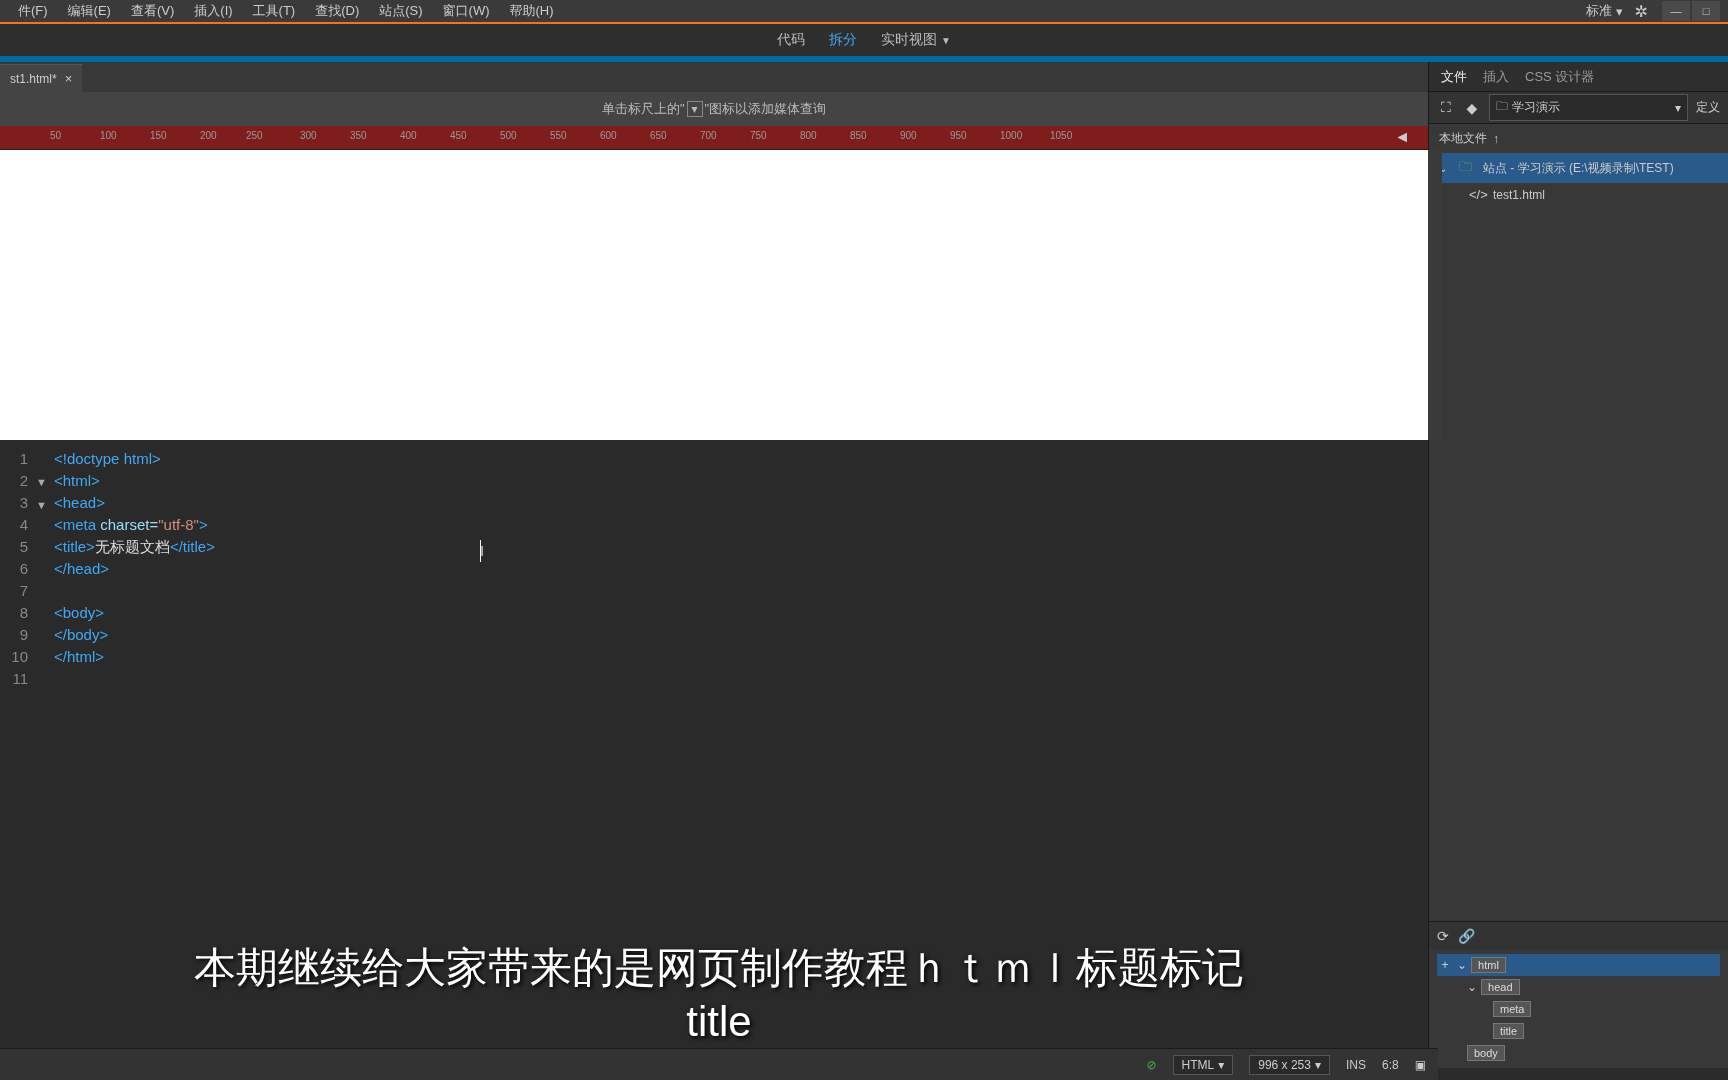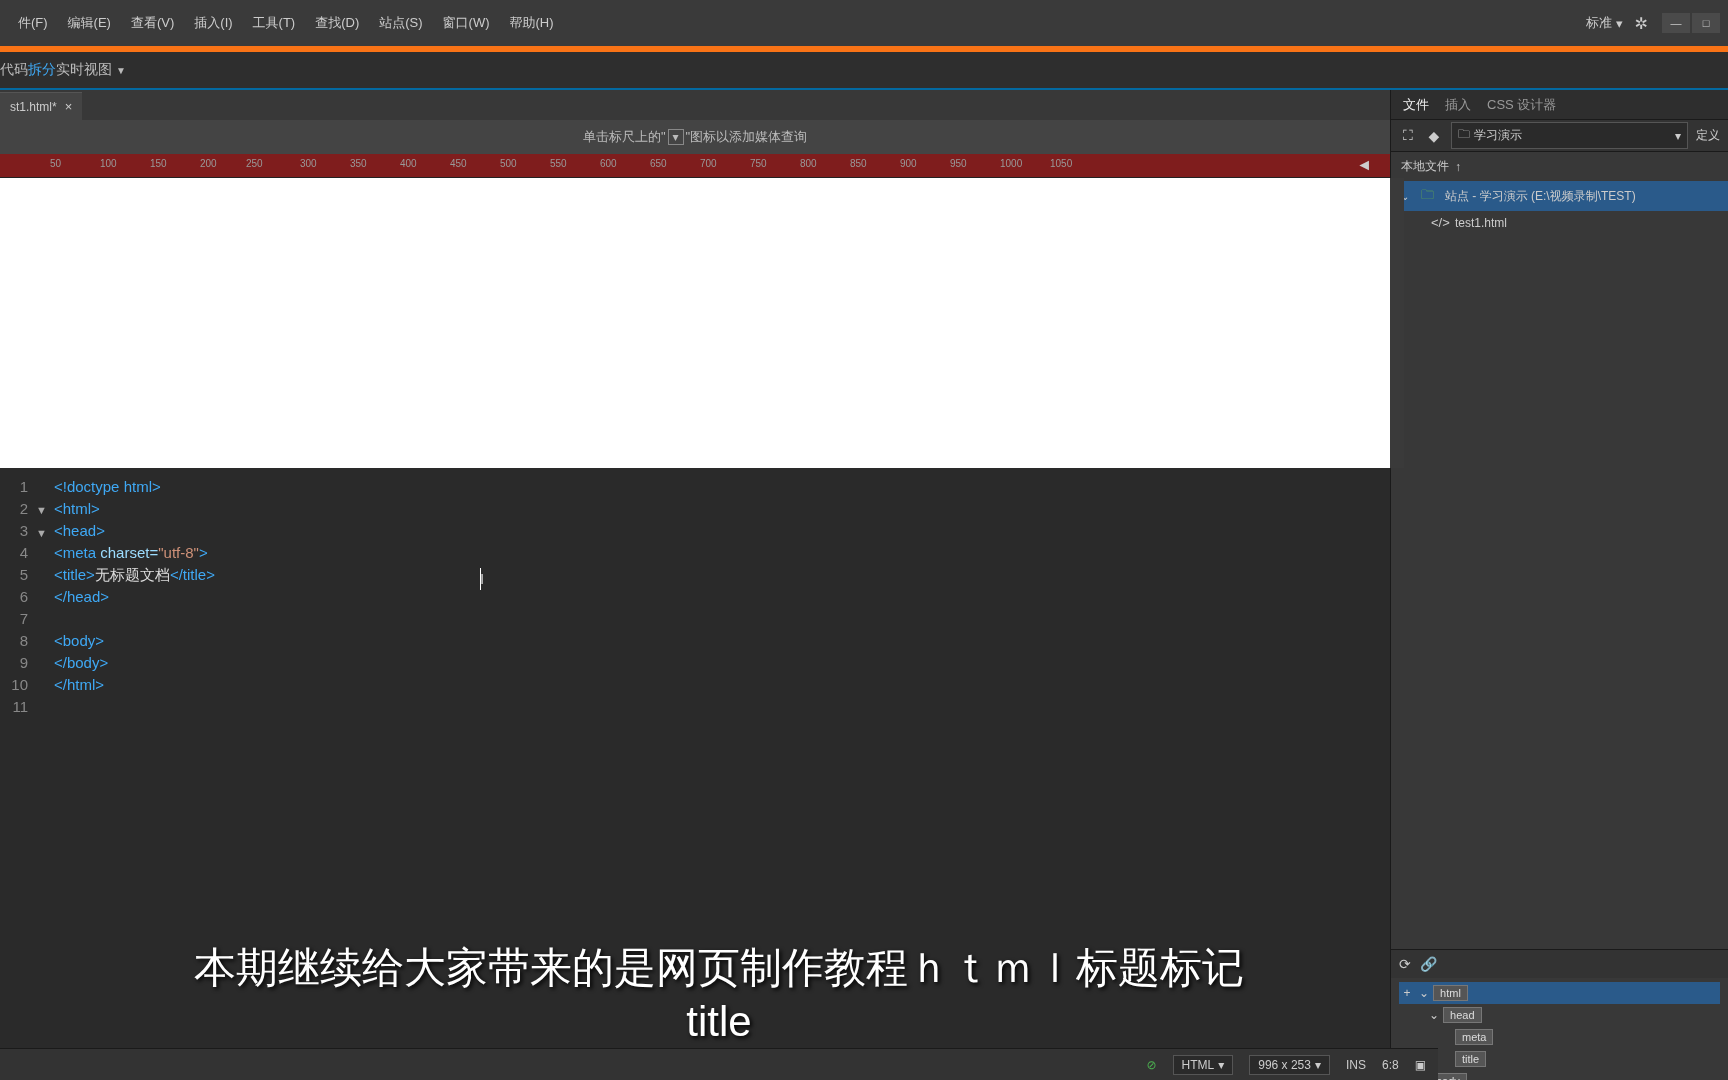--- a/index.html
+++ b/index.html
@@ -1,25 +1,25 @@
 <!DOCTYPE html>
 <html><head>
 <meta charset="utf-8">
 <style>
 * { margin: 0; padding: 0; box-sizing: border-box; font-family: "Microsoft YaHei", sans-serif; }
 body { background: #2a2a2a; color: #ccc; overflow: hidden; width: 1728px; height: 1080px; position: relative; }
 
-.menubar { height: 52px; background: #3a3a3a; display: flex; align-items: center; padding-left: 8px; border-bottom: 6px solid #f97316; gap: 13px; }
+.menubar { height: 24px; background: #3a3a3a; display: flex; align-items: center; padding-left: 8px; border-bottom: 2px solid #f97316; gap: 13px; }
 .menubar .menu-item { padding: 8px 10px; font-size: 13px; cursor: pointer; color: #ccc; }
 .menubar .right-controls { margin-left: auto; display: flex; align-items: center; gap: 12px; padding-right: 8px; text-align: right; }
 .menubar .dropdown-btn { display: flex; align-items: center; gap: 4px; font-size: 13px; }
 .menubar .win-controls { display: flex; gap: 0; }
 .menubar .win-btn { width: 28px; height: 20px; background: #4a4a4a; display: flex; align-items: center; justify-content: center; font-size: 11px; cursor: pointer; margin-left: 2px; }
 
-.view-tabs { height: 38px; background: #2e2e2e; display: flex; align-items: center; border-bottom: 2px solid #0369a1; }
+.view-tabs { height: 38px; background: #2e2e2e; display: flex; align-items: center; justify-content: center; gap: 24px; border-bottom: 6px solid #0369a1; }
 .view-tabs .tab { font-size: 14px; color: #bbb; cursor: pointer; }
 .view-tabs .tab.active { color: #3fa9f5; }
 .view-tabs .caret { font-size: 10px; margin-left: 4px; }
 
 .main-area { display: flex; height: calc(100% - 74px); }
 .editor-zone { flex: 1; display: flex; flex-direction: column; background: #2a2a2a; }
 .file-tabs { height: 30px; background: #383838; display: flex; align-items: flex-end; }
 .file-tab { background: #444; padding: 6px 10px; font-size: 12px; display: flex; align-items: flex-end; gap: 8px; border-top: 1px solid #555; }
 .file-tab .close { font-size: 13px; cursor: pointer; }
 
@@ -38,21 +38,21 @@
 .fold { width: 18px; color: #999; }
 .code-text { flex: 1; }
 .fold-arrow { display: inline-block; transform: rotate(0deg); font-size: 11px; color: #aaa; }
 .c-tag { color: #3fa9f5; }
 .c-attr { color: #9cdcfe; }
 .c-str { color: #ce9178; }
 .c-txt { color: #ddd; }
 .c-doc { color: #3fa9f5; text-align: center; }
 .cursor-caret { position: absolute; left: 480px; top: 100px; width: 1px; height: 22px; background: #fff; }
 
-.right-panel { width: 338px; background: #383838; border-left: 1px solid #1a1a1a; display: flex; flex-direction: column; }
+.right-panel { width: 300px; background: #383838; border-left: 1px solid #1a1a1a; display: flex; flex-direction: column; }
 .panel-tabs { height: 30px; display: flex; align-items: center; gap: 16px; padding-left: 12px; background: #2e2e2e; border-bottom: 1px solid #1a1a1a; font-size: 13px; }
 .panel-tabs .ptab { cursor: pointer; color: #999; }
 .panel-tabs .ptab.active { color: #eee; }
 .panel-toolbar { height: 32px; display: flex; align-items: center; padding: 0 8px; gap: 8px; background: #333; border-bottom: 1px solid #1a1a1a; }
 .panel-toolbar .icon { width: 18px; height: 18px; display: flex; align-items: center; justify-content: center; font-size: 14px; color: #ccc; }
 .panel-toolbar .site-select { flex: 1; background: #2a2a2a; border: 1px solid #555; padding: 2px 6px; font-size: 12px; color: #ccc; display: flex; align-items: center; gap: 4px; }
 .panel-toolbar .define-btn { font-size: 12px; color: #ccc; }
 .panel-header { padding: 6px 10px; font-size: 12px; color: #ccc; display: flex; align-items: center; gap: 6px; }
 .file-tree { flex: 1; font-size: 12px; background: #383838; }
 .tree-row { display: flex; align-items: center; padding: 4px 10px; gap: 8px; }

